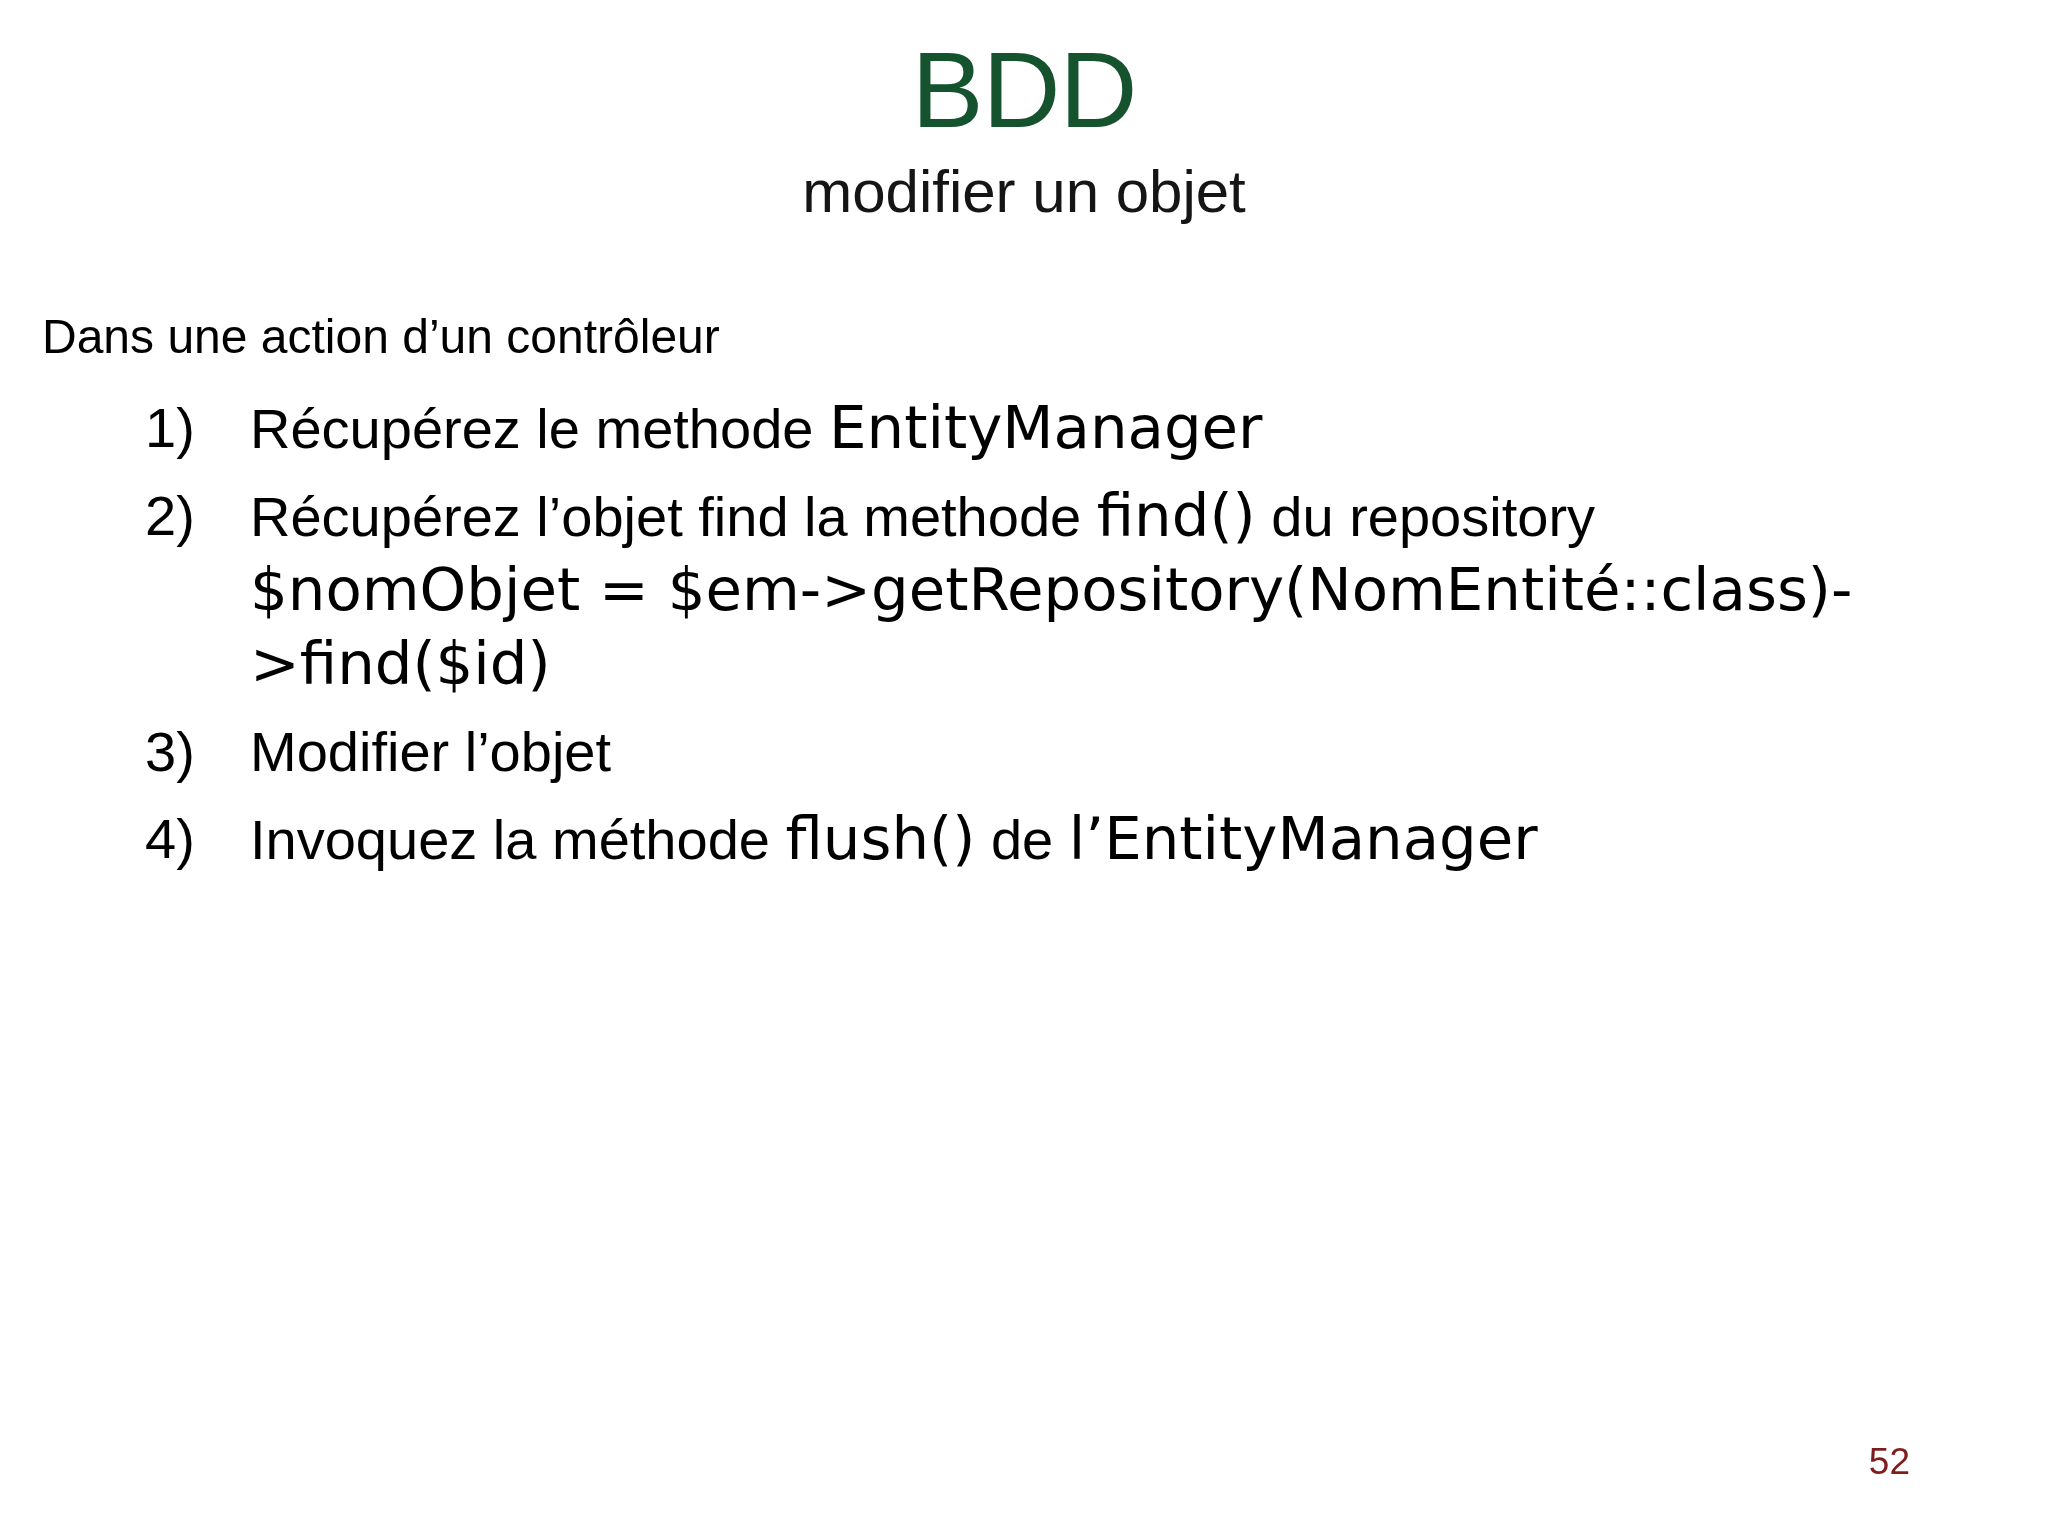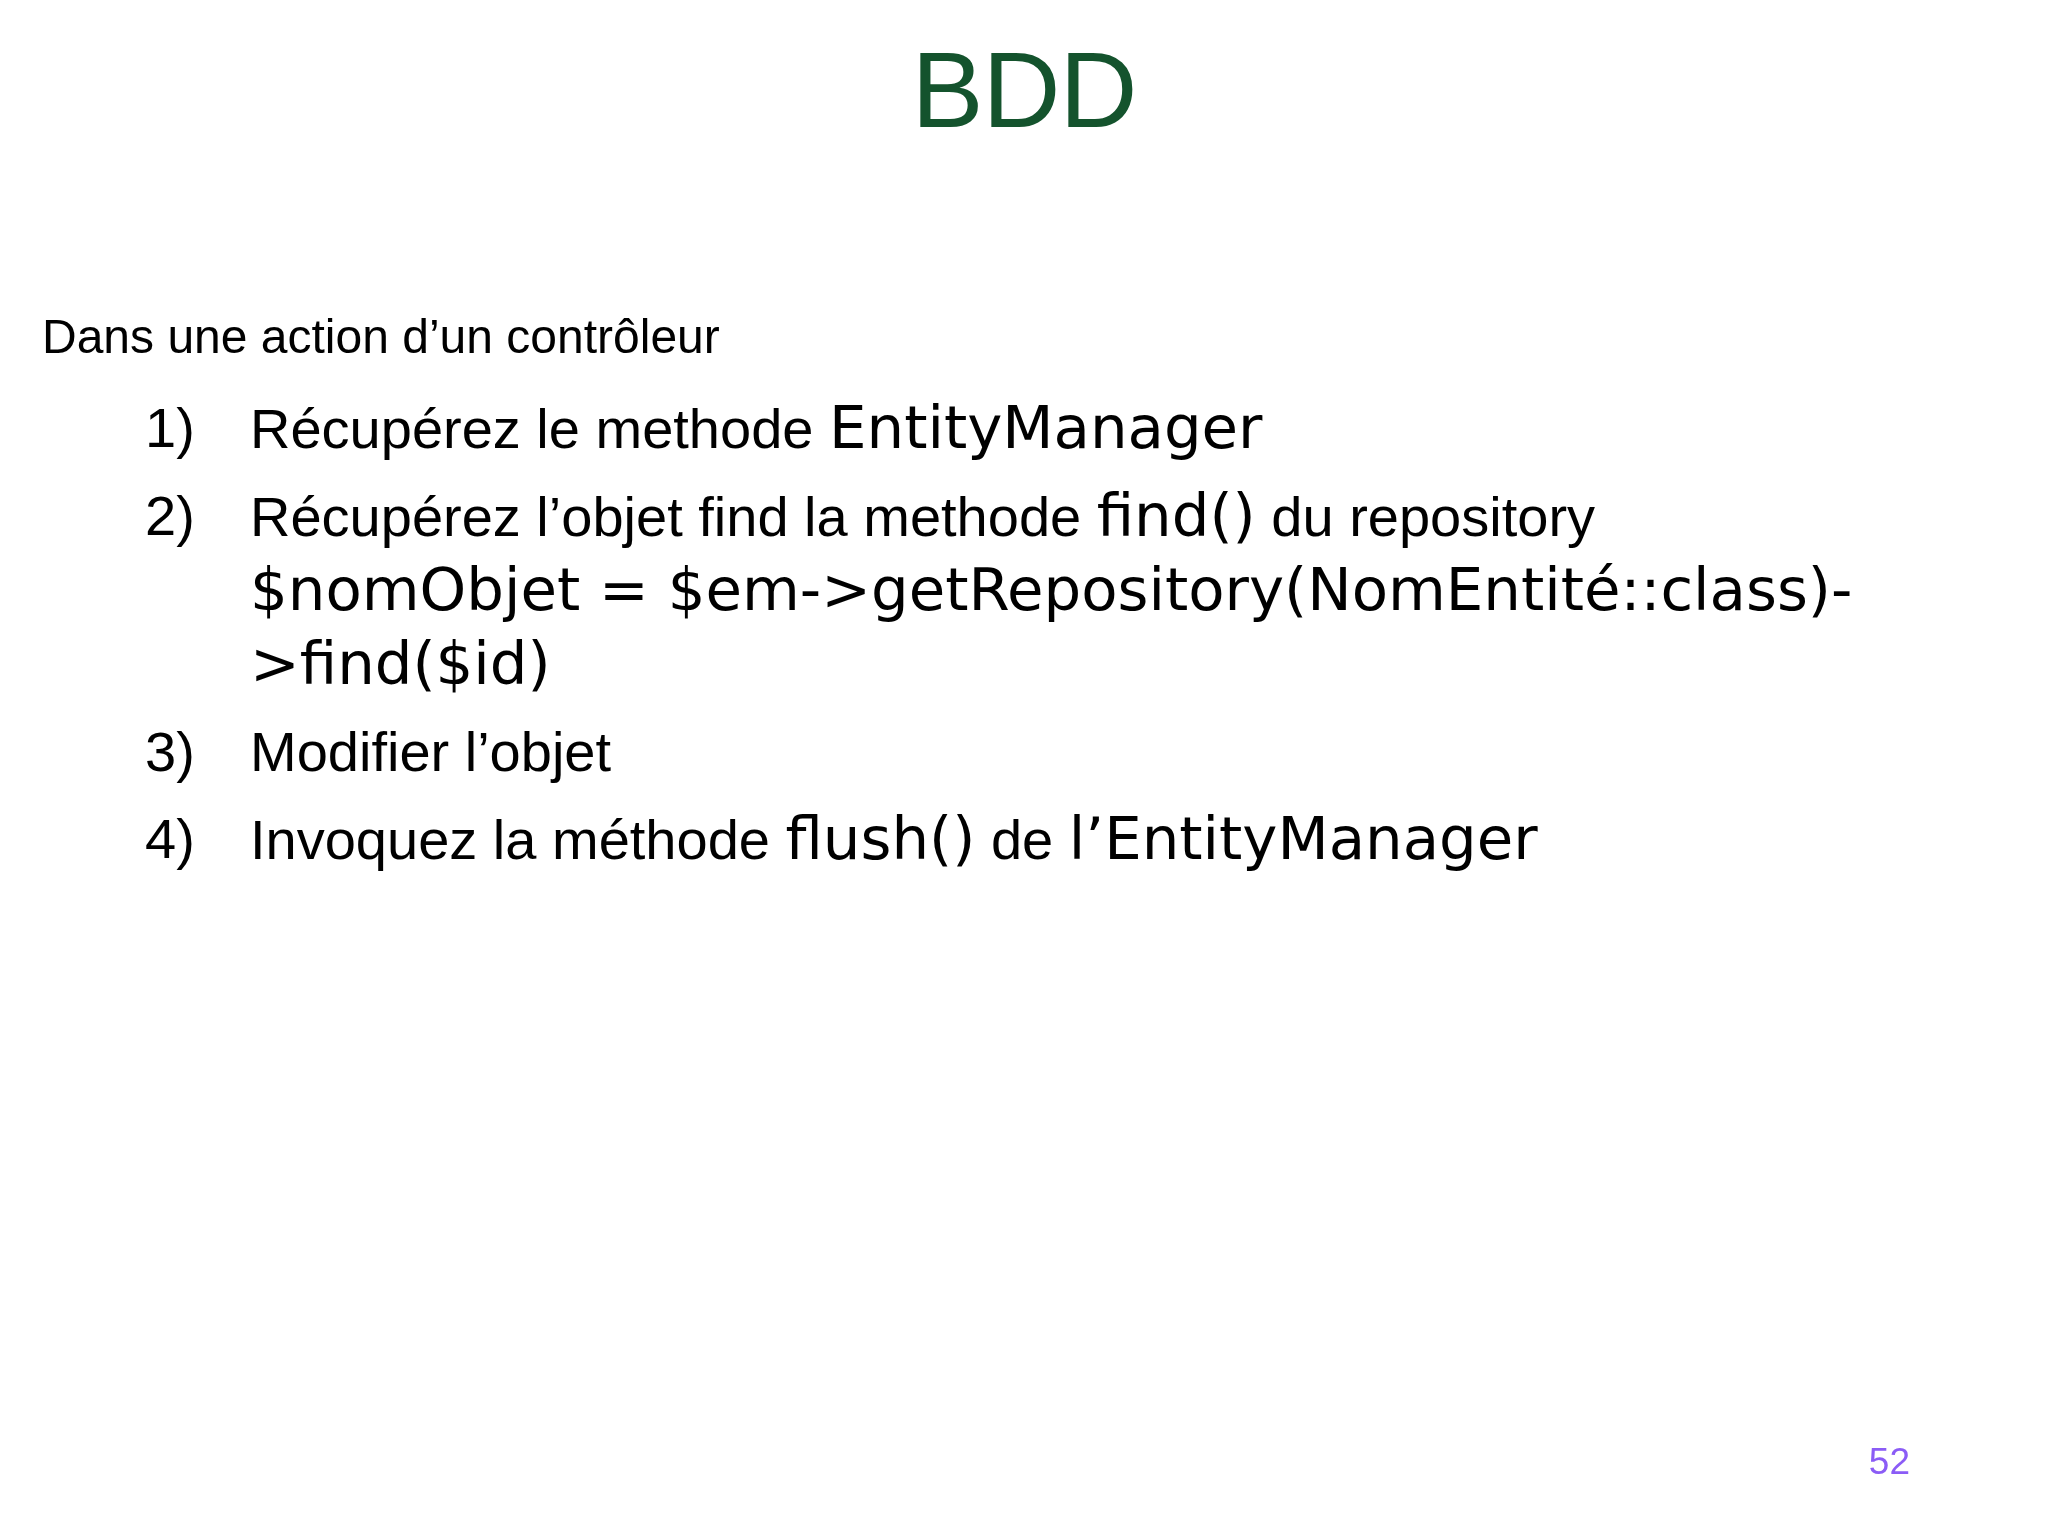--- a/index.html
+++ b/index.html
@@ -78,30 +78,31 @@
   }
   .plain {
     font-family: "Liberation Sans", sans-serif;
   }
   .page-number {
     position: absolute;
     top: 1440px;
     right: 138px;
     font-size: 37px;
     line-height: 1.2;
-    color: #8b5cf6;
+    color: #7f1d1d;
   }
 </style>
 </head>
 <body>
 
 <div class="slide">
 
   <div class="title-block">
     <h1 class="slide-title">BDD</h1>
+    <h2 class="slide-subtitle">modifier un objet</h2>
   </div>
 
   <div class="content">
     <p class="intro">Dans une action d’un contrôleur</p>
     <ol class="steps" id="steps">
         <li class="step">
           <span class="num">1)</span>
           <div class="step-lines">
             <div class="step-line"><span class="plain">Récupérez le methode </span><span class="code">EntityManager</span></div>
           </div>

